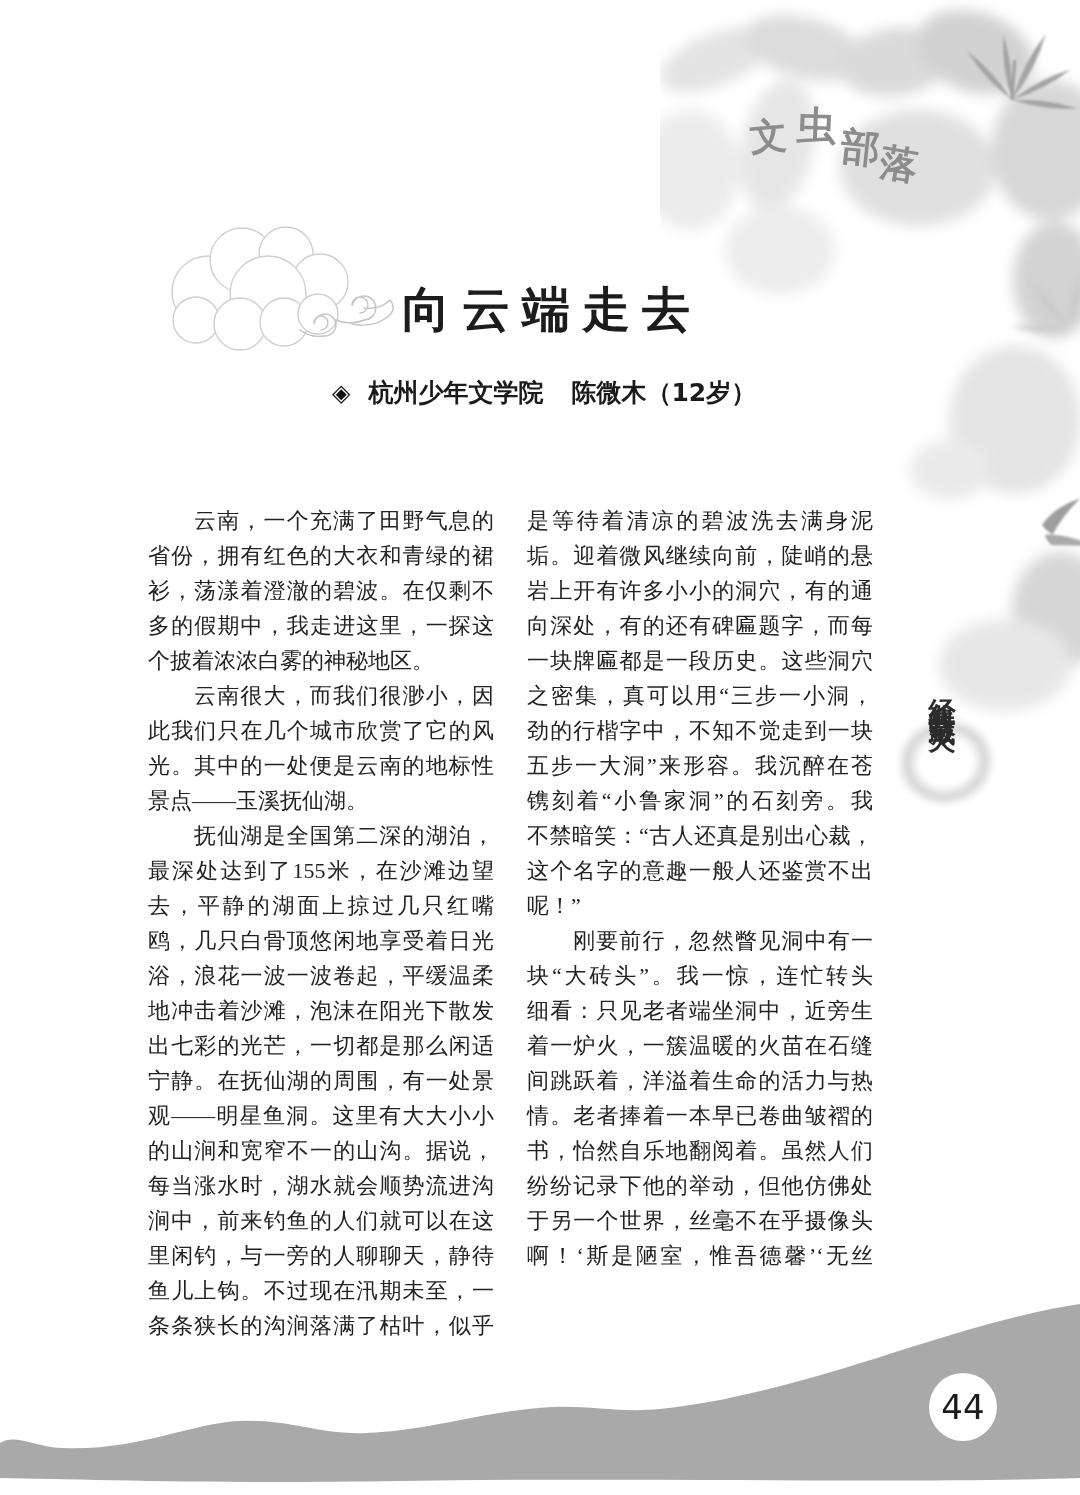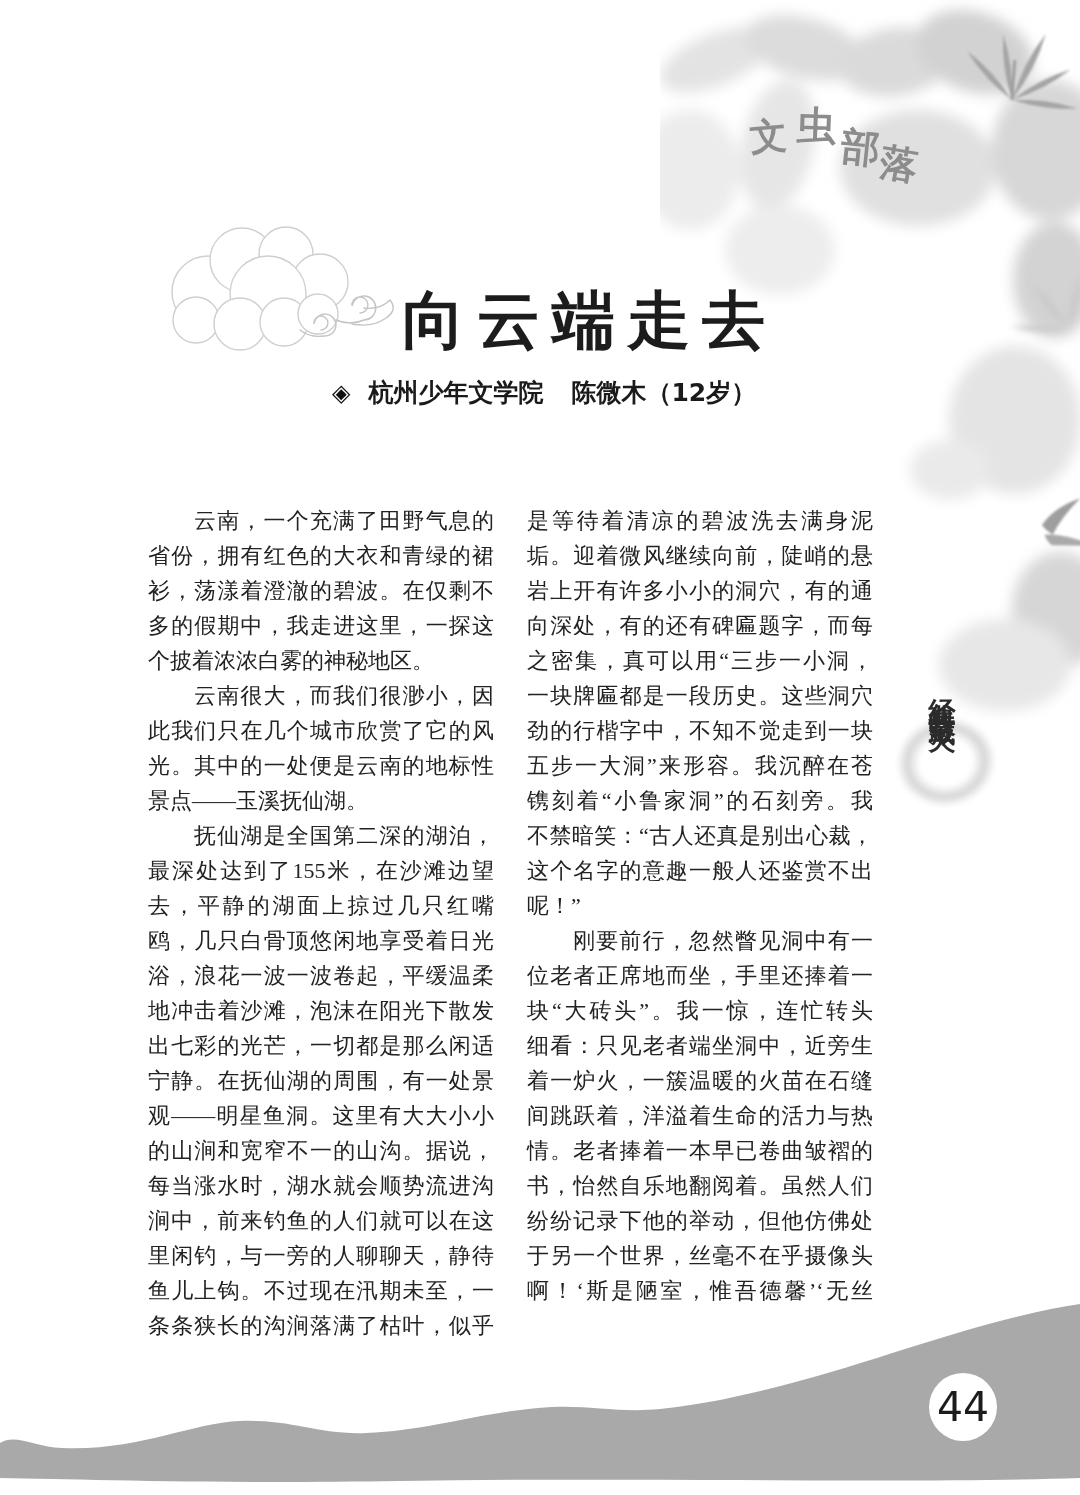--- a/index.html
+++ b/index.html
@@ -23,21 +23,21 @@
   .mh0{left:750px;top:112px;font-size:37px;transform:rotate(-5deg);}
   .mh1{left:797px;top:99px;font-size:39px;transform:rotate(2deg);}
   .mh2{left:841px;top:121px;font-size:39px;transform:rotate(6deg);}
   .mh3{left:880px;top:139px;font-size:38px;transform:rotate(10deg);}
   
   .cloud{position:absolute;left:150px;top:212px;pointer-events:none;}
   
   .title{
     position:absolute;left:402px;top:278px;
     font-family:"DejaVu Sans","Liberation Sans",sans-serif;
-    font-weight:bold;font-size:63px;letter-spacing:12px;
+    font-weight:bold;font-size:48px;letter-spacing:12px;
     color:#1c1c1c;white-space:nowrap;
   }
   
   .byline{
     position:absolute;left:332px;top:376px;
     display:flex;align-items:center;
     font-family:"DejaVu Sans","Liberation Sans",sans-serif;
     font-weight:bold;font-size:25px;color:#1a1a1a;white-space:nowrap;
   }
   .byline .bullet{font-size:24px;margin-right:18px;color:#111;}
@@ -77,21 +77,21 @@
     color:#2b2b2b;
   }
   
   .wave{position:absolute;left:0;top:1300px;pointer-events:none;}
   .pagenum{
     position:absolute;left:929px;top:1373px;
     width:68px;height:68px;border-radius:50%;
     background:#ffffff;
     display:flex;align-items:center;justify-content:center;
     font-family:"DejaVu Sans","Liberation Sans",sans-serif;
-    font-size:41px;color:#1c1c1c;
+    font-size:34px;color:#1c1c1c;
   }
 </style>
 </head>
 <body>
 
 <div class="page">
 
   <svg class="deco-tr" width="420" height="730" viewBox="0 0 420 730">
     <defs>
       <filter id="f6" x="-60%" y="-60%" width="220%" height="220%">
@@ -201,30 +201,29 @@
       <div class="line">涧中，前来钓鱼的人们就可以在这</div>
       <div class="line">里闲钓，与一旁的人聊聊天，静待</div>
       <div class="line">鱼儿上钩。不过现在汛期未至，一</div>
       <div class="line">条条狭长的沟涧落满了枯叶，似乎</div>
     </div>
   <div class="col col-right">
       <div class="line">是等待着清凉的碧波洗去满身泥</div>
       <div class="line">垢。迎着微风继续向前，陡峭的悬</div>
       <div class="line">岩上开有许多小小的洞穴，有的通</div>
       <div class="line">向深处，有的还有碑匾题字，而每</div>
+      <div class="line">一块牌匾都是一段历史。这些洞穴</div>
       <div class="line">之密集，真可以用“三步一小洞，</div>
-      <div class="line">一块牌匾都是一段历史。这些洞穴</div>
       <div class="line">劲的行楷字中，不知不觉走到一块</div>
       <div class="line">五步一大洞”来形容。我沉醉在苍</div>
       <div class="line">镌刻着“小鲁家洞”的石刻旁。我</div>
       <div class="line">不禁暗笑：“古人还真是别出心裁，</div>
       <div class="line">这个名字的意趣一般人还鉴赏不出</div>
       <div class="line pend">呢！”</div>
       <div class="line ind">刚要前行，忽然瞥见洞中有一</div>
-      <div class="line">位老者正席地而坐，手里还捧着一</div>
       <div class="line">块“大砖头”。我一惊，连忙转头</div>
       <div class="line">细看：只见老者端坐洞中，近旁生</div>
       <div class="line">着一炉火，一簇温暖的火苗在石缝</div>
       <div class="line">间跳跃着，洋溢着生命的活力与热</div>
       <div class="line">情。老者捧着一本早已卷曲皱褶的</div>
       <div class="line">书，怡然自乐地翻阅着。虽然人们</div>
       <div class="line">纷纷记录下他的举动，但他仿佛处</div>
       <div class="line">于另一个世界，丝毫不在乎摄像头</div>
       <div class="line">啊！‘斯是陋室，惟吾德馨’‘无丝</div>
     </div>

